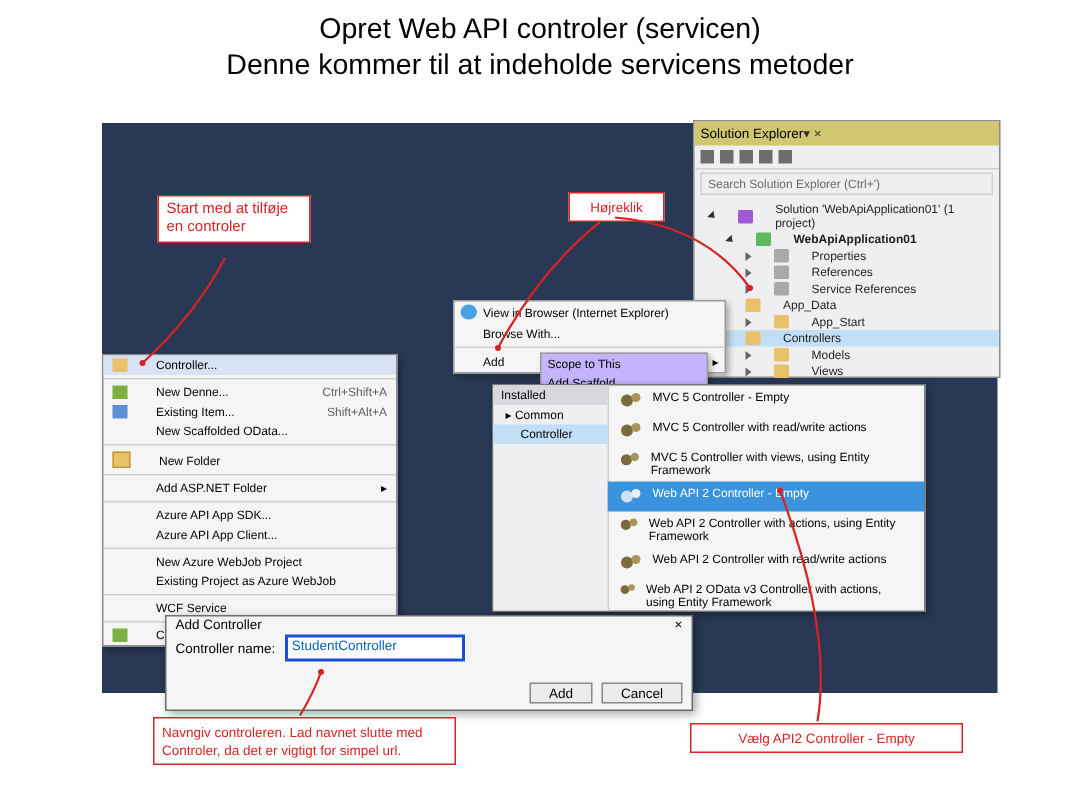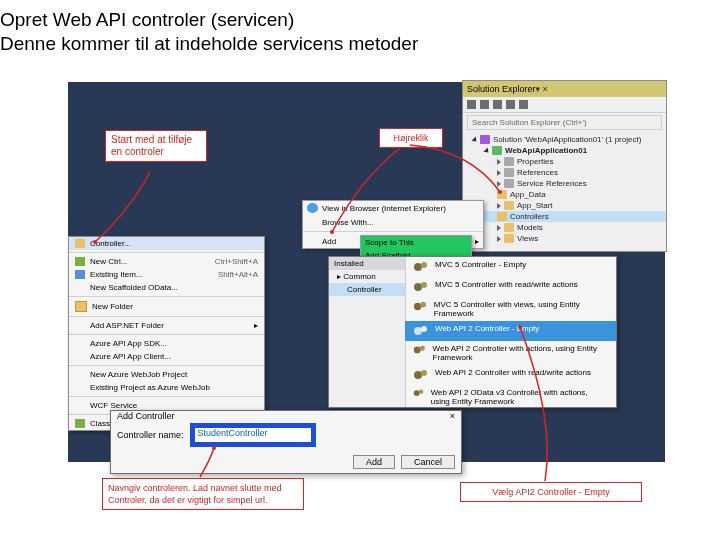--- a/index.html
+++ b/index.html
@@ -1,51 +1,51 @@
 <!DOCTYPE html>
 <html><head>
 <meta charset="utf-8">
 <style>
   html,body{margin:0;padding:0;font-family:"Segoe UI",Tahoma,Arial,sans-serif;background:#fff;width:720px;height:540px;overflow:hidden}
   .stage{position:relative;width:720px;height:540px}
   .abs{position:absolute}
   
-  .title{top:8px;left:0;width:720px;text-align:left;font-size:19px;color:#000;line-height:24px}
+  .title{top:8px;left:0;width:720px;text-align:center;font-size:19px;color:#000;line-height:24px}
   .dark-bg{left:68px;top:82px;width:597px;height:380px;background:#293955}
   
   .sol{left:462px;top:80px;width:203px;background:#EFEFF2;border:1px solid #8C8C8C;font-size:9px;color:#1E1E1E}
   .sol-hdr{background:#d1c770;color:#000;padding:2px 4px;font-size:9px;height:12px;display:flex;align-items:center;}
   .solx{font-family:Arial;color:#333}
   .tool-row{padding:3px 4px;border-bottom:1px solid #cfcfcf;display:flex;gap:4px}
   .tool-icn{width:9px;height:9px;background:#6d6d6d}
   .search{padding:2px 4px;color:#6a6a6a;border:1px solid #cfcfcf;margin:2px 4px;font-size:8px}
   .tree{padding:2px 0}
-  .tree-row{display:flex;align-items:center;gap:3px;padding:1px 4px 1px 10px;font-size:8px}
+  .tree-row{display:flex;align-items:center;gap:15px;padding:1px 4px 1px 10px;font-size:8px}
   .tree-row.l2{padding-left:22px}
   .tree-row.l3{padding-left:34px}
   .tri{width:0;height:0;border-left:4px solid #666;border-top:3px solid transparent;border-bottom:3px solid transparent}
   .tri.open{transform:rotate(45deg);border-left-color:#333}
   .ic{width:10px;height:9px;display:inline-block}
   .ic-sol{background:#a259d9;border-radius:1px}
   .ic-prj{background:#5fb85f;border-radius:1px}
   .ic-wr{background:#a9a9a9;border-radius:1px}
   .ic-fol{background:#e9c16a;border-radius:1px}
   .sel{background:#c3dff5}
   .bold{font-weight:bold}
   
   .ctx{left:302px;top:200px;width:180px;background:#F5F5F5;border:1px solid #9b9b9b;font-size:8px;box-shadow:2px 2px 4px rgba(0,0,0,.3)}
   .ctx-row{display:flex;align-items:center;gap:4px;padding:2px 4px}
   .ctx-ico{width:11px;height:10px;display:inline-block}
   .ie{background:#4aa0e8;border-radius:50%}
   .sep{height:0;border-top:1px solid #d0d0d0;margin:2px 0}
-  .ctx-sub{left:360px;top:235px;width:110px;background:#22c55e;border:1px solid #9b9b9b;font-size:8px;box-shadow:2px 2px 4px rgba(0,0,0,.3)}
+  .ctx-sub{left:360px;top:235px;width:110px;background:#c4b5fd;border:1px solid #9b9b9b;font-size:8px;box-shadow:2px 2px 4px rgba(0,0,0,.3)}
   
   .addmenu{left:68px;top:236px;width:195px;background:#F5F5F5;border:1px solid #8b8b8b;font-size:8px;box-shadow:2px 2px 4px rgba(0,0,0,.35)}
   .addmenu .ctx-row{padding:2px 6px;justify-content:space-between}
-  .am-l{display:flex;align-items:center;gap:5px}
+  .am-l{display:flex;align-items:flex-end;gap:19px}
   .ic-ctl{width:10px;height:9px;background:#e9c16a}
   .ic-new{width:10px;height:9px;background:#7cb043}
   .ic-ex{width:10px;height:9px;background:#5a8fd6}
   .ic-nf{width:10px;height:9px;background:#e9c16a;border:1px solid #c09a3a}
   .shortcut{color:#5e5e5e}
   .addmenu .selrow{background:#d7e3f4}
   
   .scaf{left:328px;top:256px;width:287px;height:150px;background:#F5F5F5;border:1px solid #777;box-shadow:2px 2px 6px rgba(0,0,0,.35);font-size:8px}
   .scaf-left{position:absolute;left:0;top:0;bottom:0;width:76px;background:#EFEFF2;border-right:1px solid #d0d0d0}
   .scaf-left .hdr{background:#d7d7dd;font-size:8px;padding:2px 5px}
@@ -53,21 +53,21 @@
   .scaf-left .itm.sel2{background:#c3dff5}
   .scaf-list{position:absolute;left:76px;right:0;top:0;bottom:0;overflow:hidden}
   .scaf-list .lr{display:flex;gap:6px;padding:3px 8px;font-size:8px}
   .scaf-list .lr .cogs{width:16px;height:14px}
   .cogs svg{display:block}
   .scaf-list .lr.sel3{background:#3a93dd;color:#fff}
   
   .addctl{left:110px;top:410px;width:350px;height:62px;background:#F5F5F5;border:1px solid #6e6e6e;box-shadow:2px 2px 6px rgba(0,0,0,.35);font-size:9px}
   .addctl .ttl{padding:0 6px;font-size:9px;display:flex;justify-content:space-between;align-items:flex-end}
   .addctl .body{padding:2px 6px;display:flex;align-items:center;gap:6px}
-  .txtbox{border:5px solid #1d4ed8;background:#fff;height:14px;font-size:9px;padding:0 3px;color:#0b63b8}
+  .txtbox{border:2px solid #1d4ed8;background:#fff;height:14px;font-size:9px;padding:0 3px;color:#0b63b8}
   .btns{position:absolute;right:6px;bottom:4px;display:flex;gap:6px}
   .btn{border:1px solid #8a8a8a;background:#ececec;font-size:9px;padding:1px 12px}
   
   .callout{border:1.5px solid #d62424;background:#fff;color:#d62424;font-size:10px;padding:3px 5px;line-height:12px}
   .callout.small{font-size:9px}
   
   .conn{position:absolute;pointer-events:none}
   .conn line,.conn path{stroke:#d62424;stroke-width:1.5;fill:none}
   .conn circle{fill:#d62424}
 </style>
@@ -181,21 +181,21 @@
     <div class="ctx-row selrow">
         <span class="am-l">
           <span class="ic-ctl"></span>
           <span>Controller...</span>
         </span>
       </div>
     <div class="sep"></div>
     <div class="ctx-row">
         <span class="am-l">
           <span class="ic-new"></span>
-          <span>New Ctrl...</span>
+          <span>New Denne...</span>
         </span>
         <span class="shortcut">Ctrl+Shift+A</span>
       </div>
     <div class="ctx-row">
         <span class="am-l">
           <span class="ic-ex"></span>
           <span>Existing Item...</span>
         </span>
         <span class="shortcut">Shift+Alt+A</span>
       </div>

